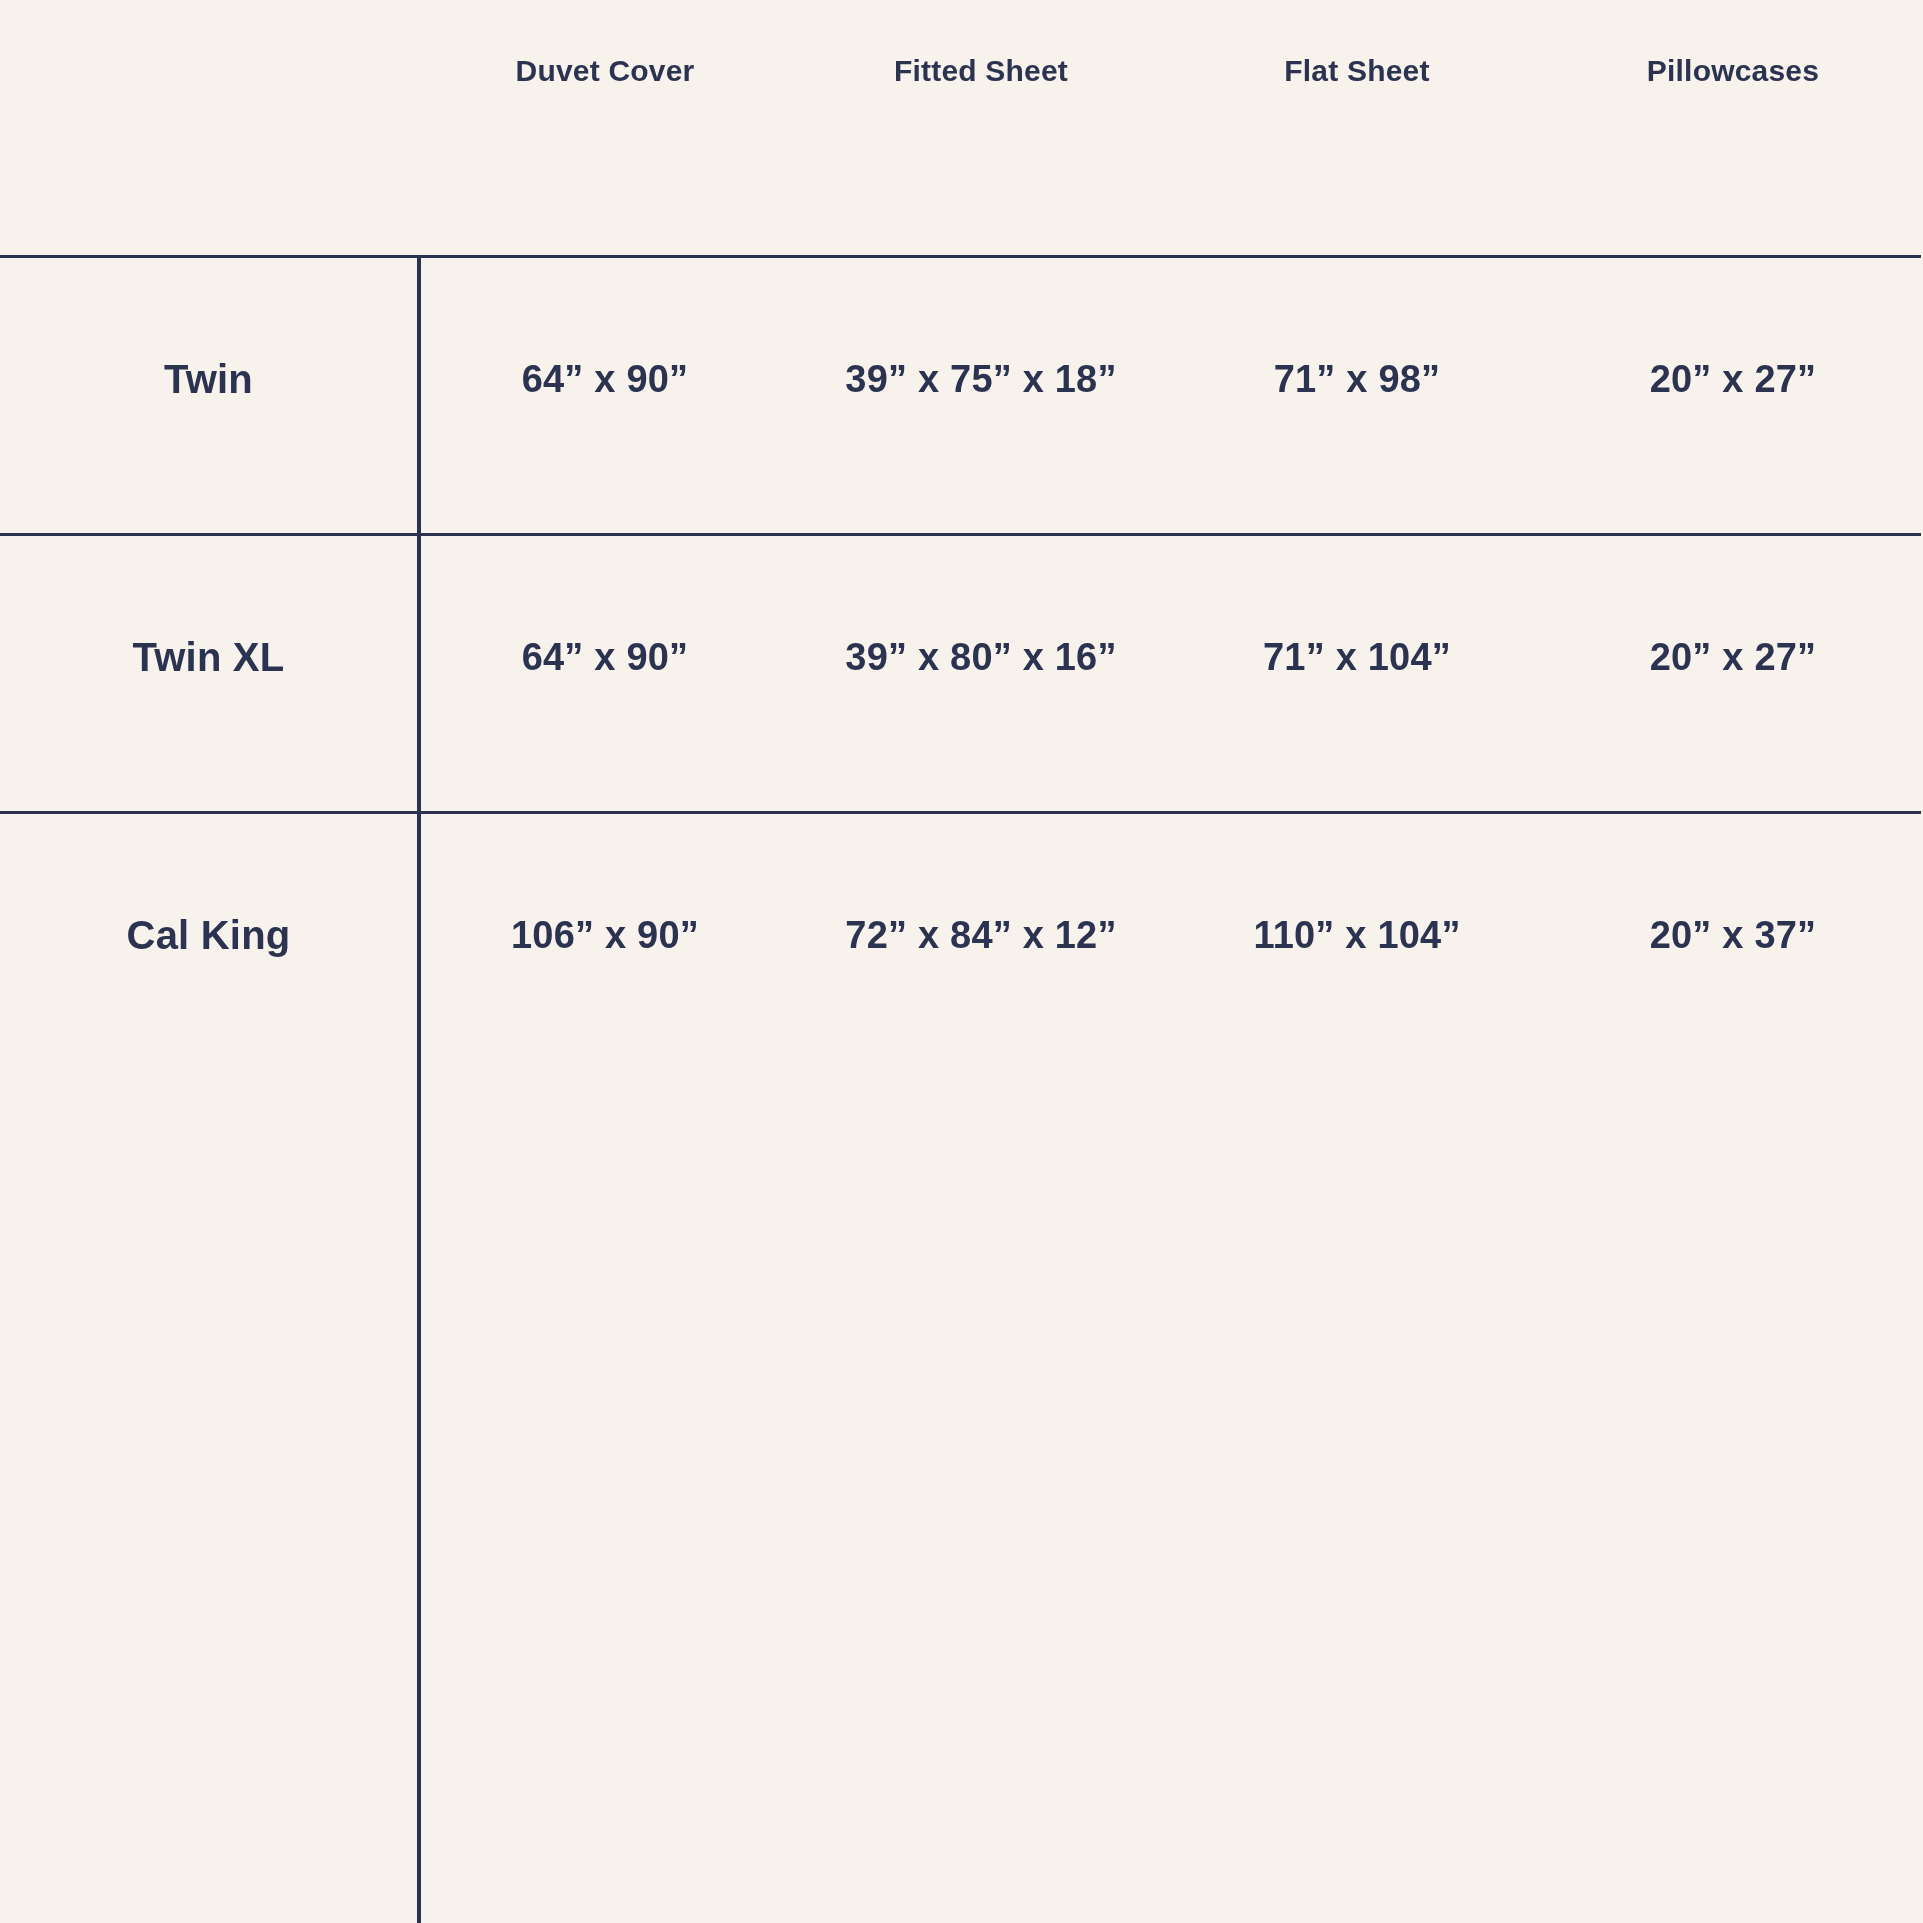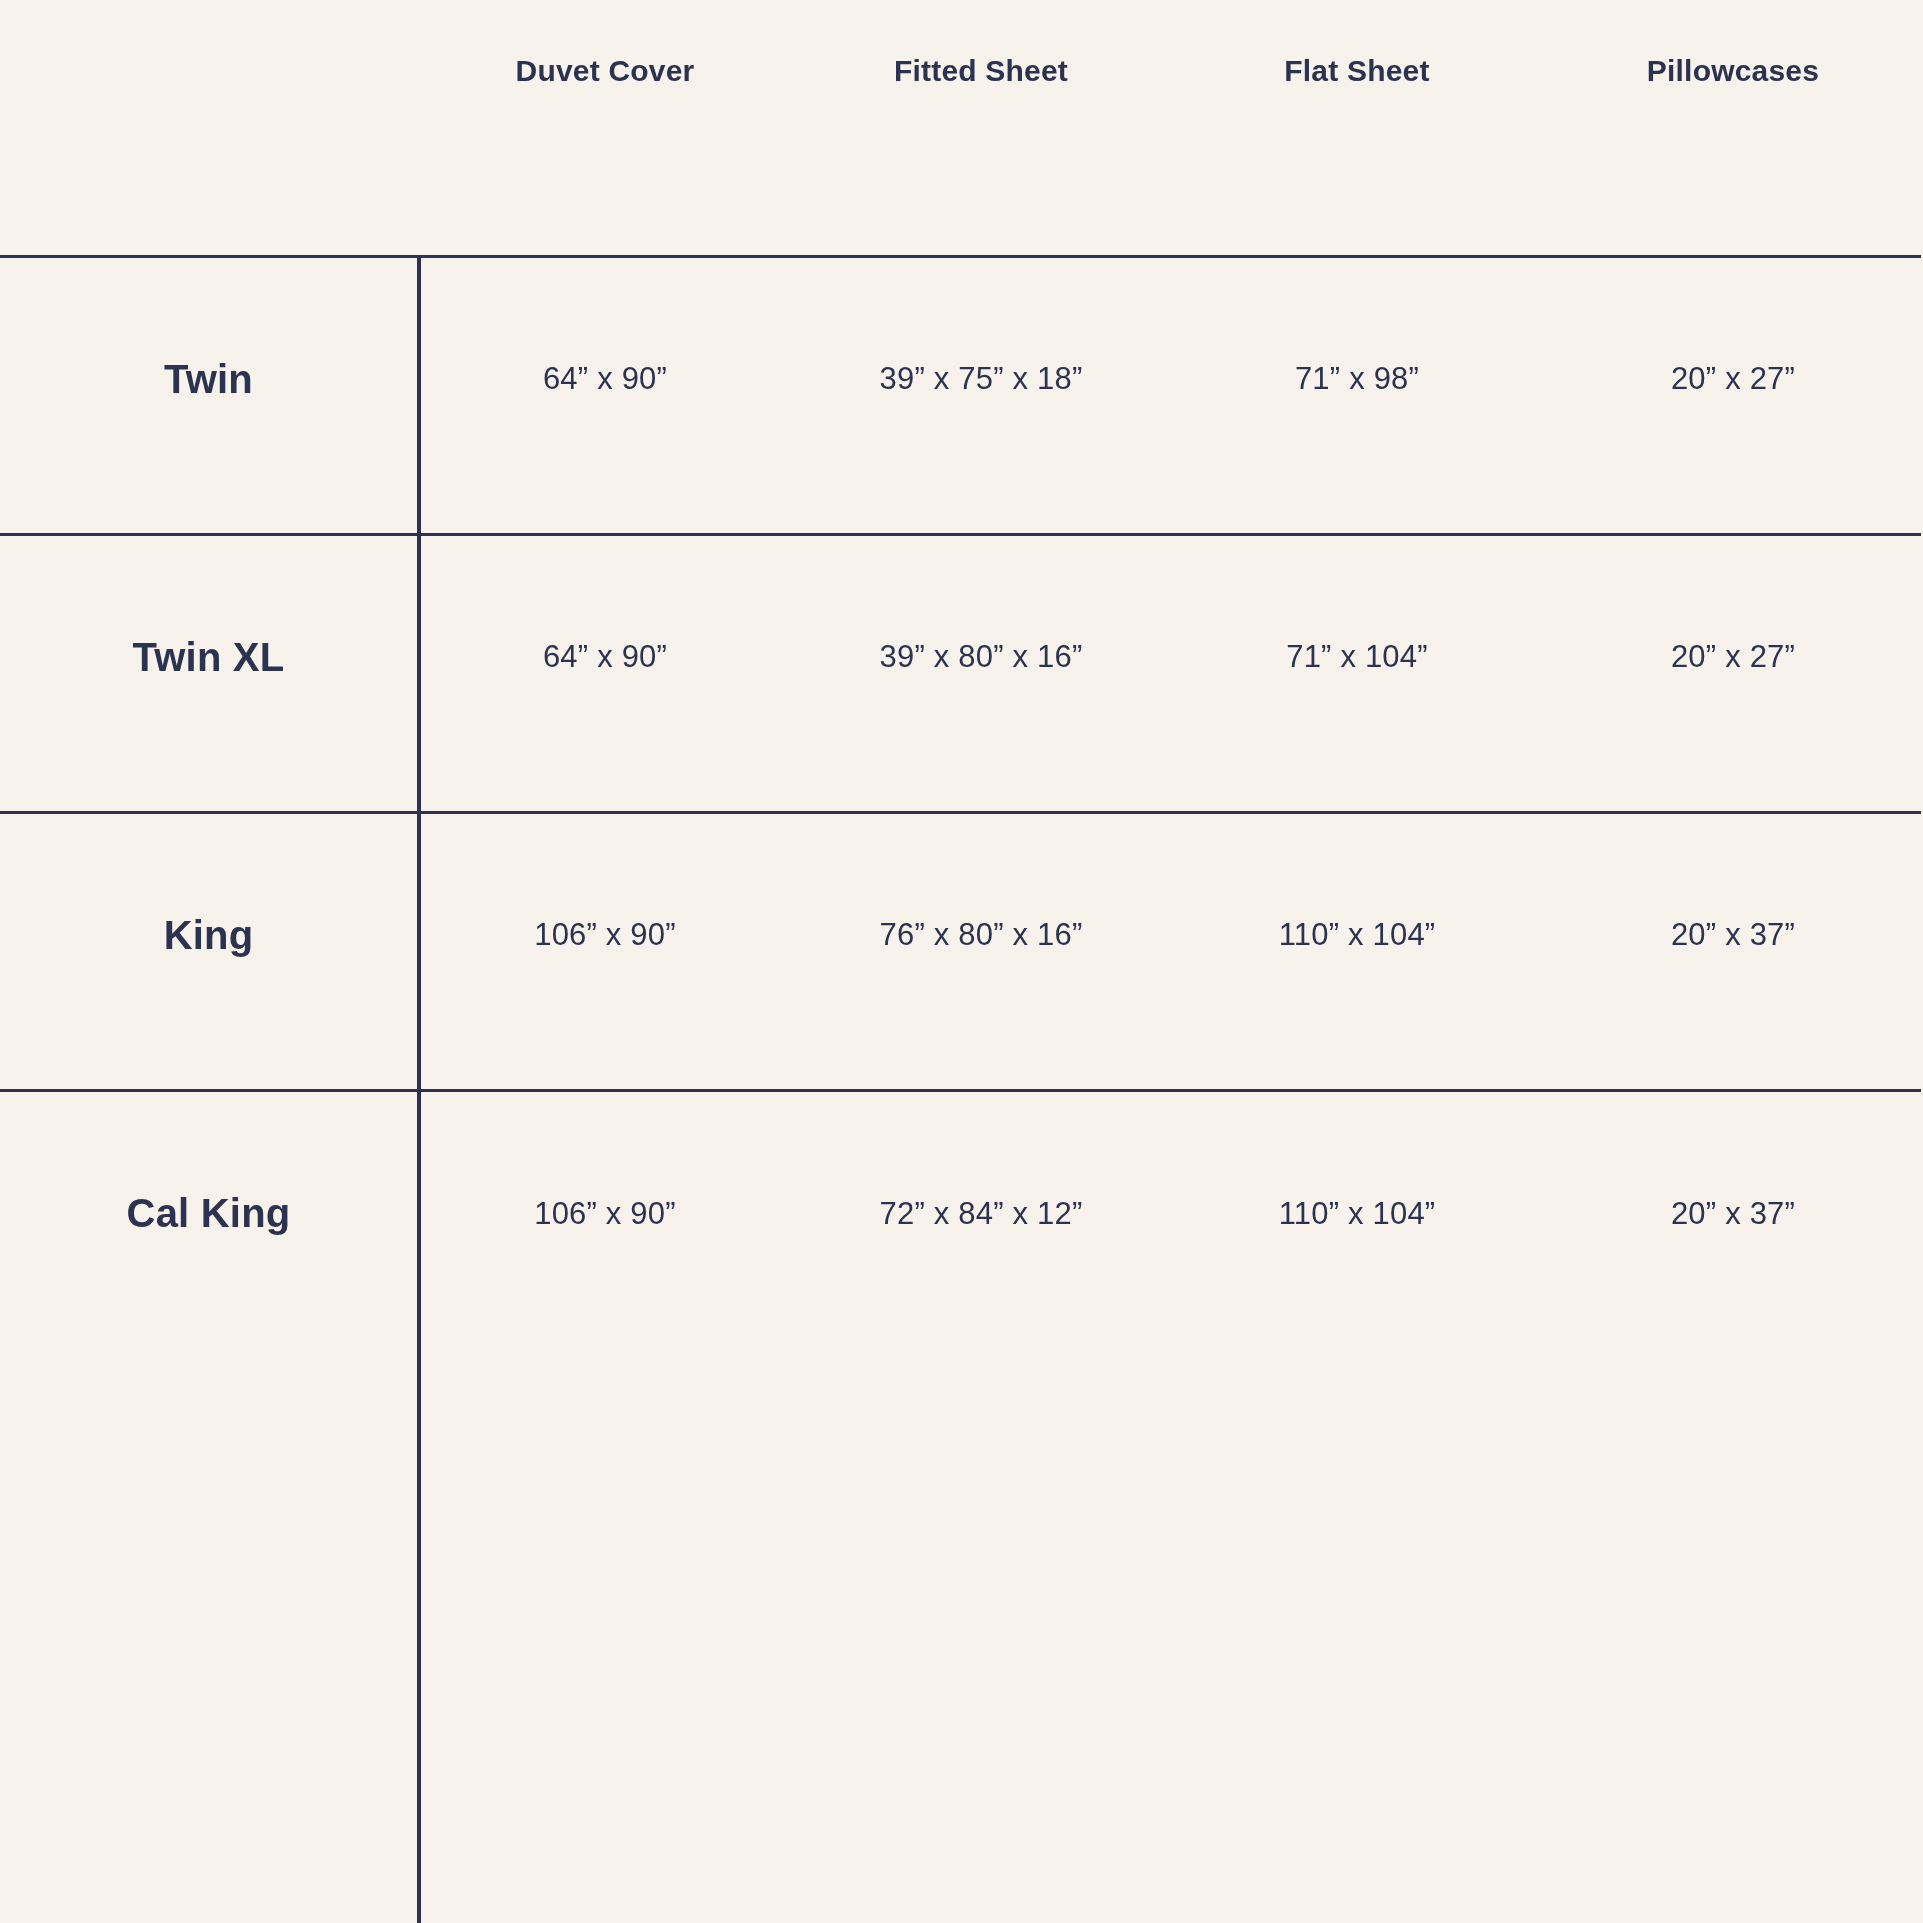--- a/index.html
+++ b/index.html
@@ -62,22 +62,22 @@
     border-top: 3.8px solid #2b3350;
     padding-bottom: 32px;
   }
 
   .cell-size {
     font-size: 40px;
     font-weight: bold;
     letter-spacing: 0.2px;
   }
   .cell-value {
-    font-size: 31px;
-    font-weight: normal;
+    font-size: 38px;
+    font-weight: bold;
     letter-spacing: 0.2px;
     white-space: nowrap;
   }
 
   
   .v-divider {
     position: absolute;
     left: 417px;
     top: 256px;
     width: 3.8px;
@@ -122,27 +122,20 @@
       <tr class="data-row">
         <td class="cell-size">Twin XL</td>
         <td class="cell-value">64” x 90”</td>
         <td class="cell-value">39” x 80” x 16”</td>
         <td class="cell-value">71” x 104”</td>
         <td class="cell-value">20” x 27”</td>
       </tr>
 
 
 
-      <tr class="data-row">
-        <td class="cell-size">King</td>
-        <td class="cell-value">106” x 90”</td>
-        <td class="cell-value">76” x 80” x 16”</td>
-        <td class="cell-value">110” x 104”</td>
-        <td class="cell-value">20” x 37”</td>
-      </tr>
 
       <tr class="data-row">
         <td class="cell-size">Cal King</td>
         <td class="cell-value">106” x 90”</td>
         <td class="cell-value">72” x 84” x 12”</td>
         <td class="cell-value">110” x 104”</td>
         <td class="cell-value">20” x 37”</td>
       </tr>
 
     </tbody>

